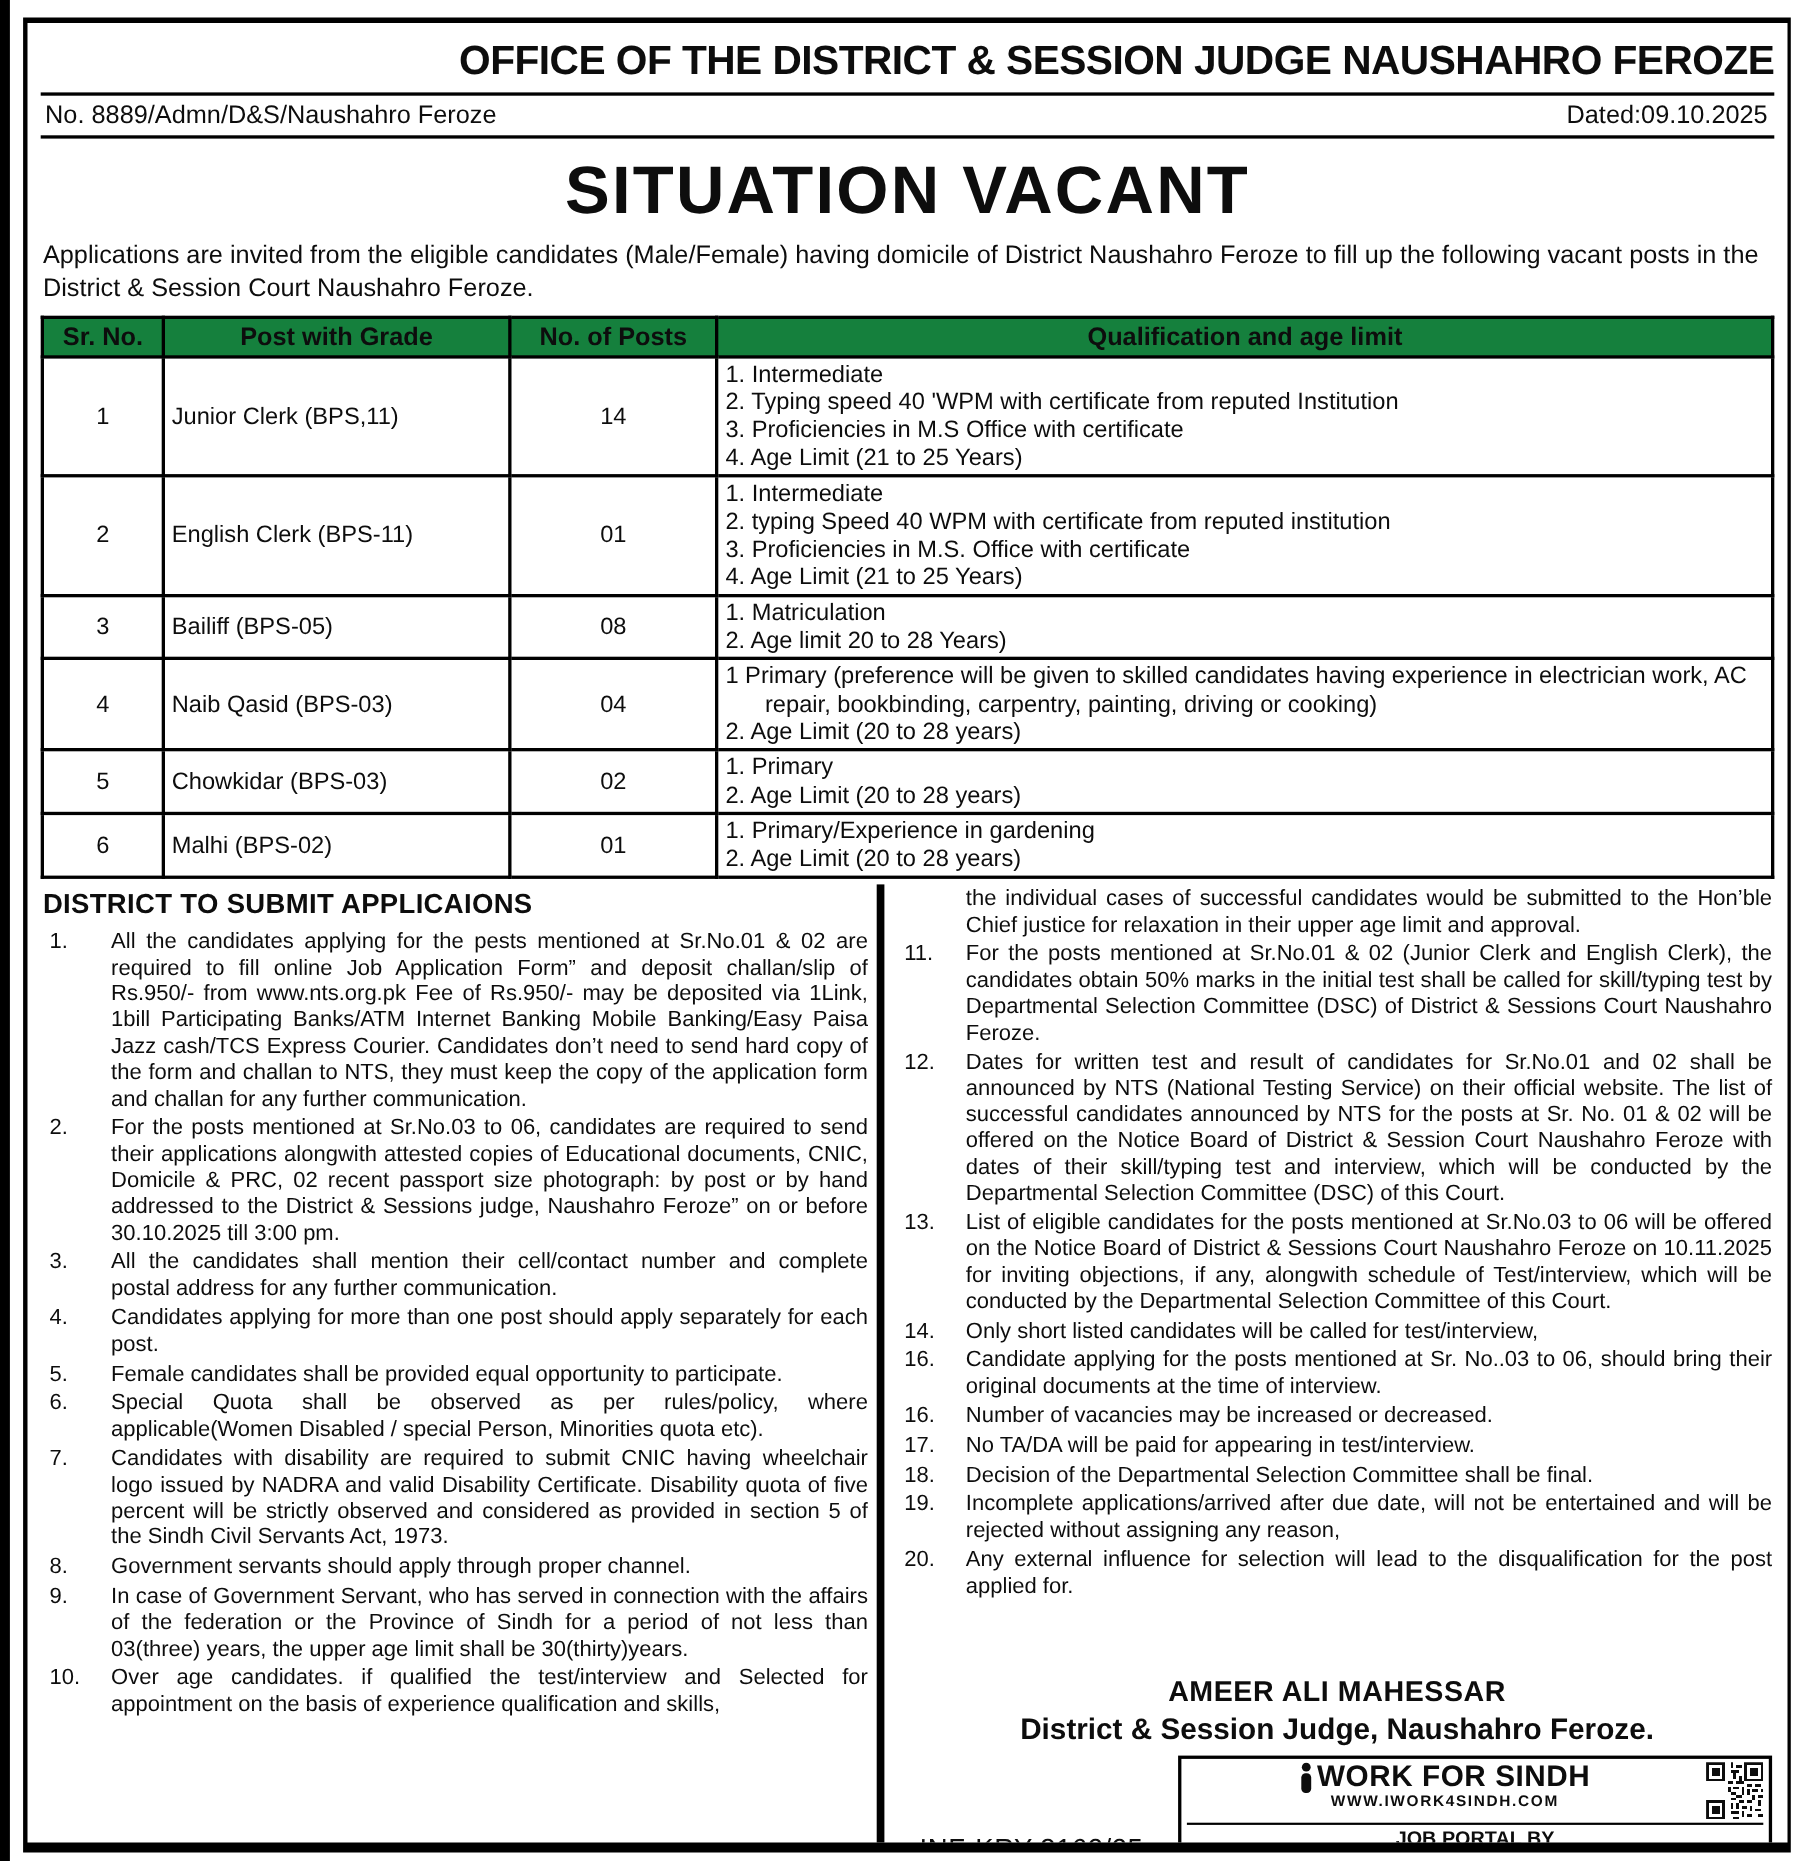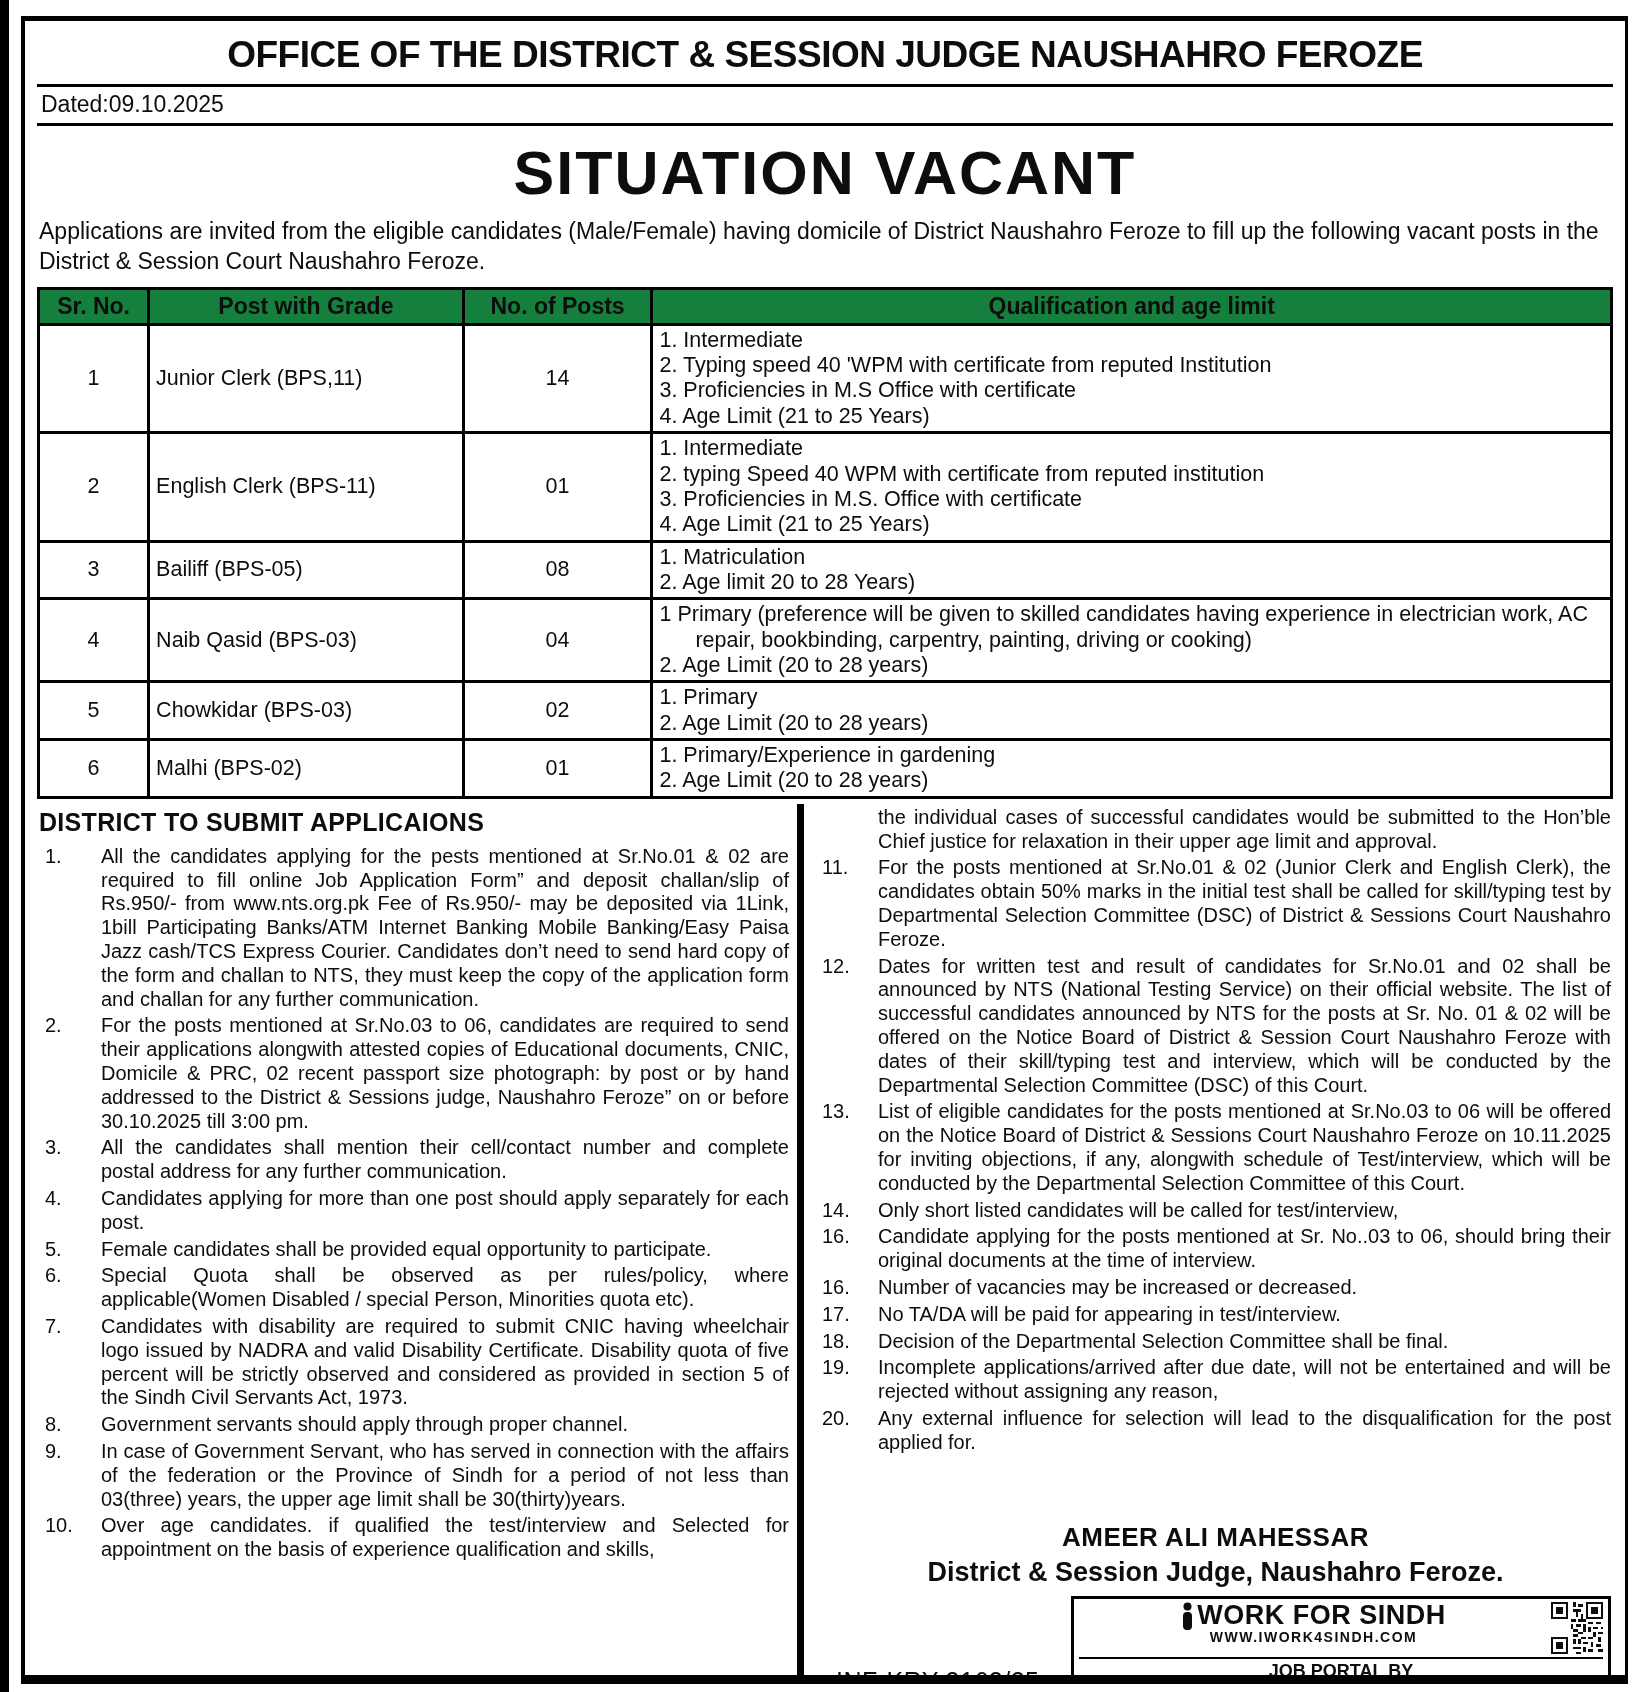--- a/index.html
+++ b/index.html
@@ -12,21 +12,21 @@
   }
   .left-bar { position:absolute; left:0; top:0; width:9px; height:1692px; background:#000; }
   .frame {
     position:absolute; left:21px; top:16px; right:7px; bottom:8px;
     border-top:5px solid #000; border-left:4px solid #000;
     border-right:3px solid #000; border-bottom:9px solid #000;
     padding:4px 12px 4px 12px; overflow:hidden;
     display:flex; flex-direction:column;
   }
   .office-title {
-    text-align:center; font-weight:bold; font-size:37px; letter-spacing:-0.5px;
+    text-align:right; font-weight:bold; font-size:37px; letter-spacing:-0.5px;
     padding:9px 0 8px; border-bottom:3px solid #000;
   }
   .ref-row {
     display:flex; justify-content:space-between; align-items:center;
     font-size:23px; padding:4px 6px 5px 4px; border-bottom:3px solid #000;
   }
   .main-title {
     text-align:center; font-weight:bold; font-size:61px; letter-spacing:2px;
     padding:12px 0 6px;
   }
@@ -72,20 +72,21 @@
 </head>
 <body>
 
 <div class="left-bar"></div>
 
 <div class="frame">
 
   <div class="office-title">OFFICE OF THE DISTRICT &amp; SESSION JUDGE NAUSHAHRO FEROZE</div>
 
   <div class="ref-row">
+    <span>No. 8889/Admn/D&amp;S/Naushahro Feroze</span>
     <span>Dated:09.10.2025</span>
   </div>
 
   <div class="main-title">SITUATION VACANT</div>
 
   <div class="intro">Applications are invited from the eligible candidates (Male/Female) having domicile of District Naushahro Feroze to fill up the following vacant posts in the District &amp; Session Court Naushahro Feroze.</div>
 
   <table class="vacancy">
     <colgroup>
       <col class="col-sr">

